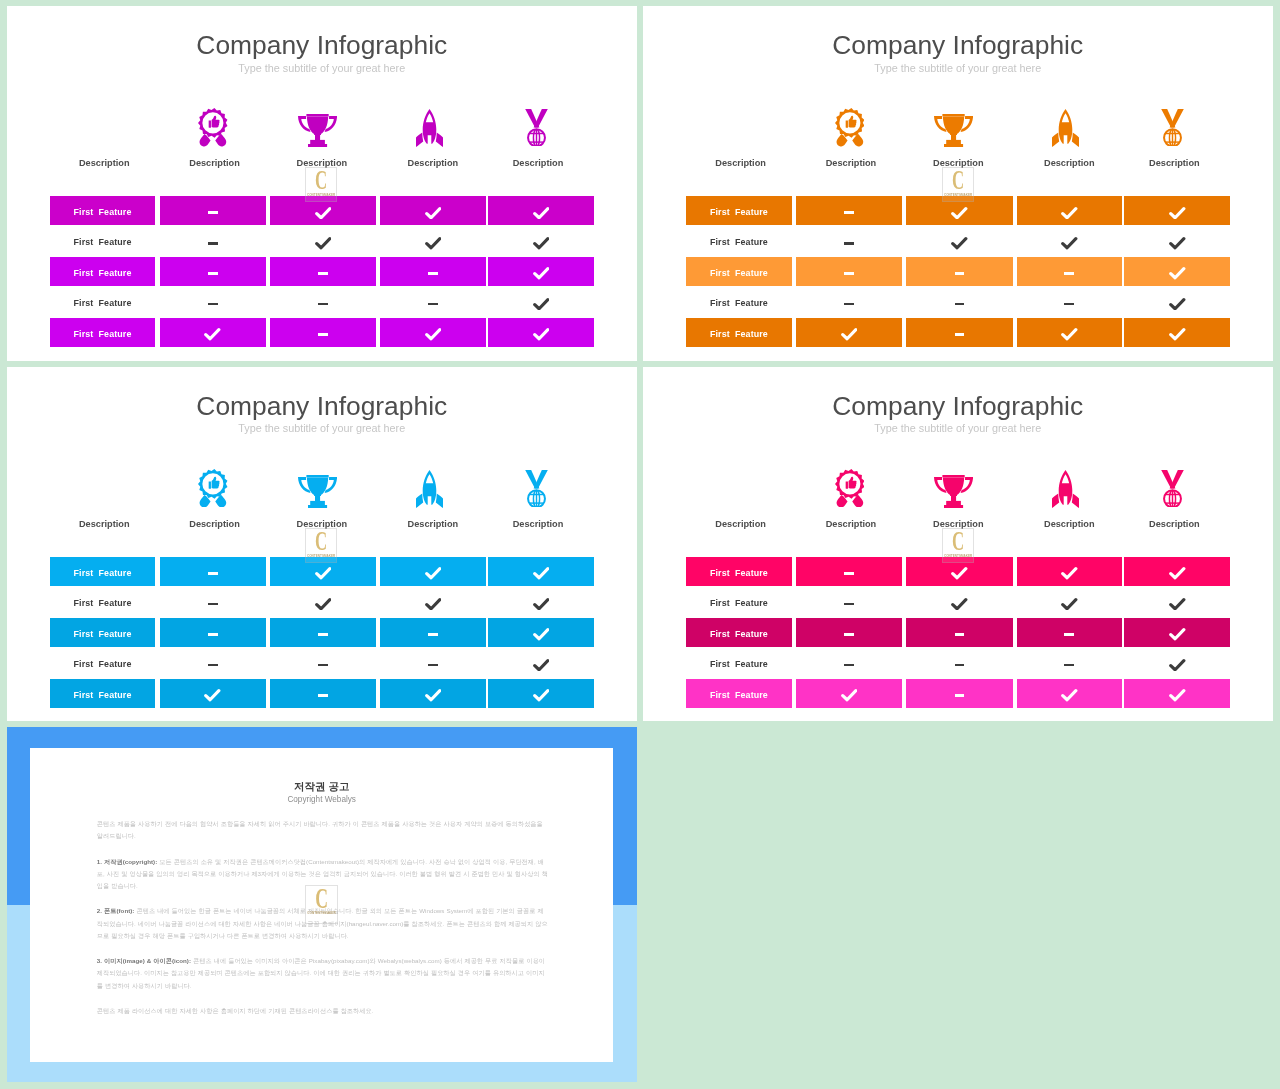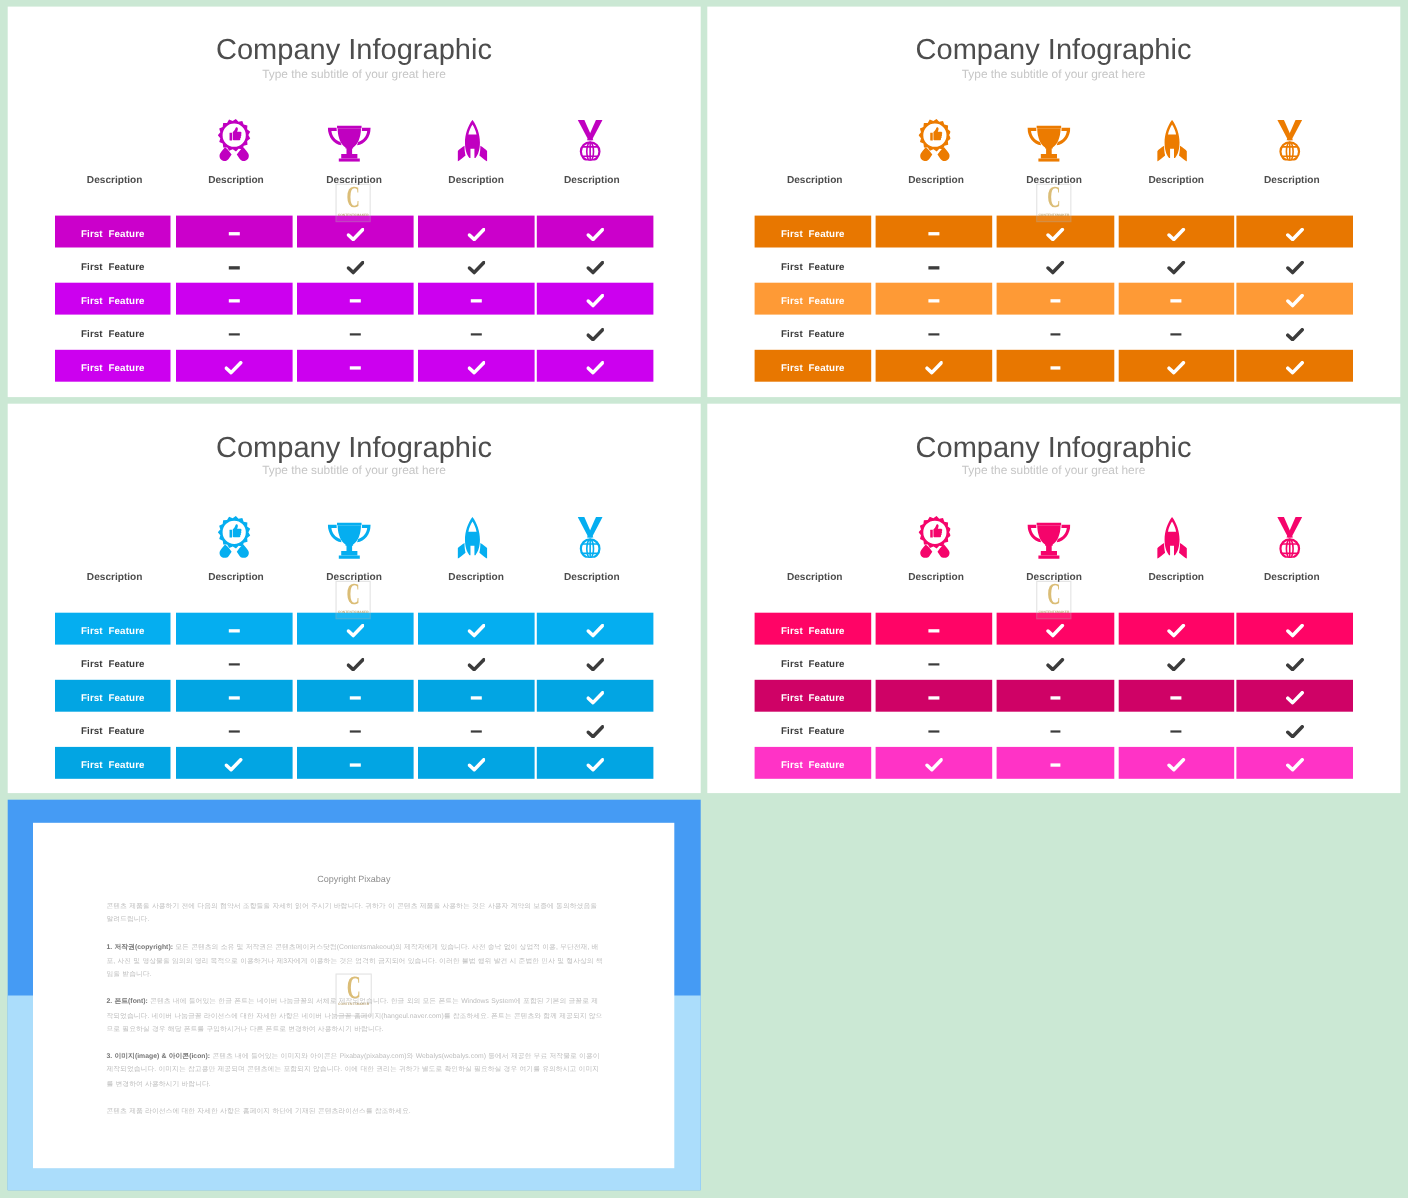--- a/index.html
+++ b/index.html
@@ -674,21 +674,22 @@
             <svg class="chk" width="16.6" height="12.6" viewBox="0 0 16.6 12.6">
               <path d="M1.75 6.7 L6.1 10.75 L14.85 1.7" stroke="#ffffff" stroke-width="3.2" fill="none" stroke-linecap="round" stroke-linejoin="round"></path>
             </svg>
           </div>
     </div>
   </div>
 </div>
 <div class="cpanel">
   <div class="lower"></div>
   <div class="cinner">
-    <div class="csub">Copyright Pixabay</div>
+    <div class="ctitle">저작권 공고</div>
+    <div class="csub">Copyright Webalys</div>
     <div class="cbody">
       <p>콘텐츠 제품을 사용하기 전에 다음의 협약서 조항들을 자세히 읽어 주시기 바랍니다. 귀하가 이 콘텐츠 제품을 사용하는 것은 사용자 계약의 보증에 동의하셨음을 알려드립니다.</p>
       <p><b>1. 저작권(copyright):</b><span> 모든 콘텐츠의 소유 및 저작권은 콘텐츠메이커스닷컴(Contentsmakeout)의 제작자에게 있습니다. 사전 승낙 없이 상업적 이용, 무단전재, 배포, 사진 및 영상물을 임의의 영리 목적으로 이용하거나 제3자에게 이용하는 것은 엄격히 금지되어 있습니다. 이러한 불법 행위 발견 시 준법한 민사 및 형사상의 책임을 받습니다.</span></p>
       <p><b>2. 폰트(font):</b><span> 콘텐츠 내에 들어있는 한글 폰트는 네이버 나눔글꼴의 서체로 제작되었습니다. 한글 외의 모든 폰트는 Windows System에 포함된 기본의 글꼴로 제작되었습니다. 네이버 나눔글꼴 라이선스에 대한 자세한 사항은 네이버 나눔글꼴 홈페이지(hangeul.naver.com)를 참조하세요. 폰트는 콘텐츠와 함께 제공되지 않으므로 필요하실 경우 해당 폰트를 구입하시거나 다른 폰트로 변경하여 사용하시기 바랍니다.</span></p>
       <p><b>3. 이미지(image) &amp; 아이콘(icon):</b><span> 콘텐츠 내에 들어있는 이미지와 아이콘은 Pixabay(pixabay.com)와 Webalys(webalys.com) 등에서 제공한 무료 저작물로 이용이 제작되었습니다. 이미지는 참고용만 제공되며 콘텐츠에는 포함되지 않습니다. 이에 대한 권리는 귀하가 별도로 확인하실 필요하실 경우 여기를 유의하시고 이미지를 변경하여 사용하시기 바랍니다.</span></p>
       <p>콘텐츠 제품 라이선스에 대한 자세한 사항은 홈페이지 하단에 기재된 콘텐츠라이선스를 참조하세요.</p>
     </div>
   </div>
 </div>
 <div class="wm" style="left:305.4px;top:166.6px;width:31.5px;height:35.1px">

